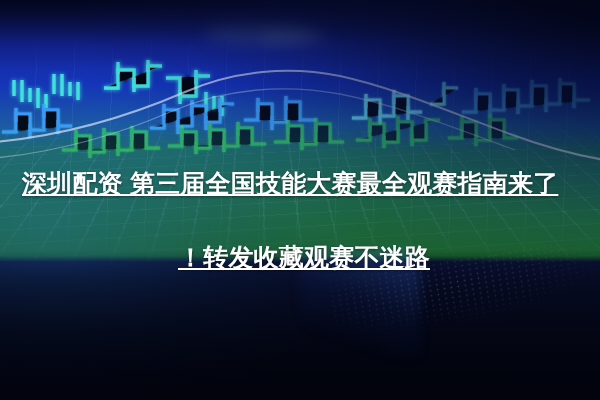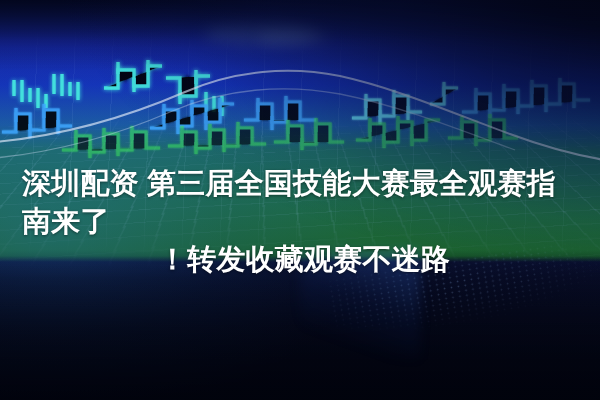--- a/index.html
+++ b/index.html
@@ -130,29 +130,30 @@
 
   
   .headline {
     position:absolute;
     left:0; right:0;
     top:164px;
     padding:0 16px;
     text-align:center;
     color:#ffffff;
     font-weight:bold;
-    font-size:29px;
+    font-size:25px;
     line-height:38px;
     letter-spacing:0.2px;
     text-shadow:0 1px 3px rgba(0,0,0,0.45);
     white-space:normal;
+    text-decoration:underline;
   }
   .headline .line { display:block; }
   .line-1 { text-align:left; padding-left:6px; }
-  .line-2 { text-align:center; padding-left:8px; }
+  .line-2 { text-align:center; padding-left:8px;margin-top:36px; }
 </style>
 </head>
 <body>
 
 <div id="banner">
 
   <div class="layer zone-base"></div>
   <div class="layer zone-leftglow"></div>
 
   <div class="layer grid-persp"></div>

